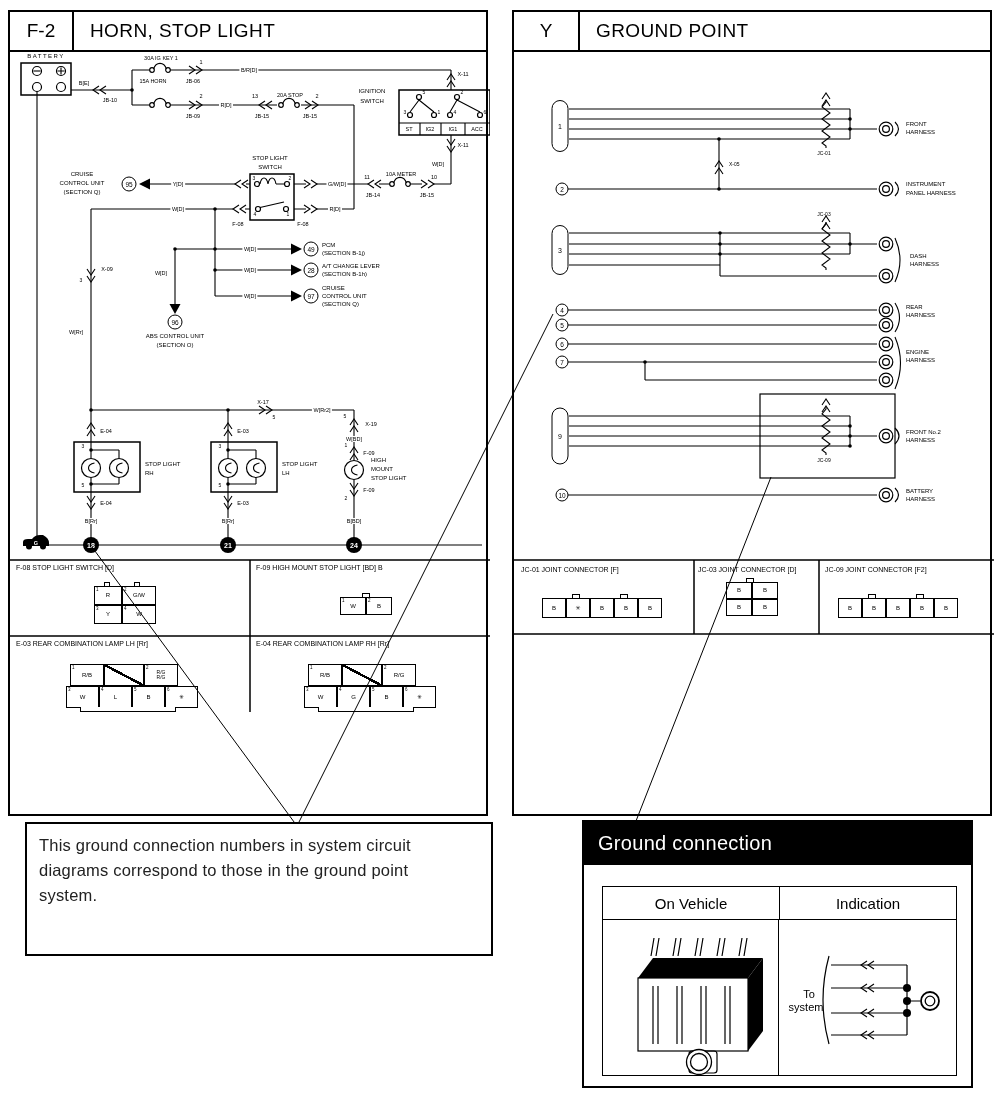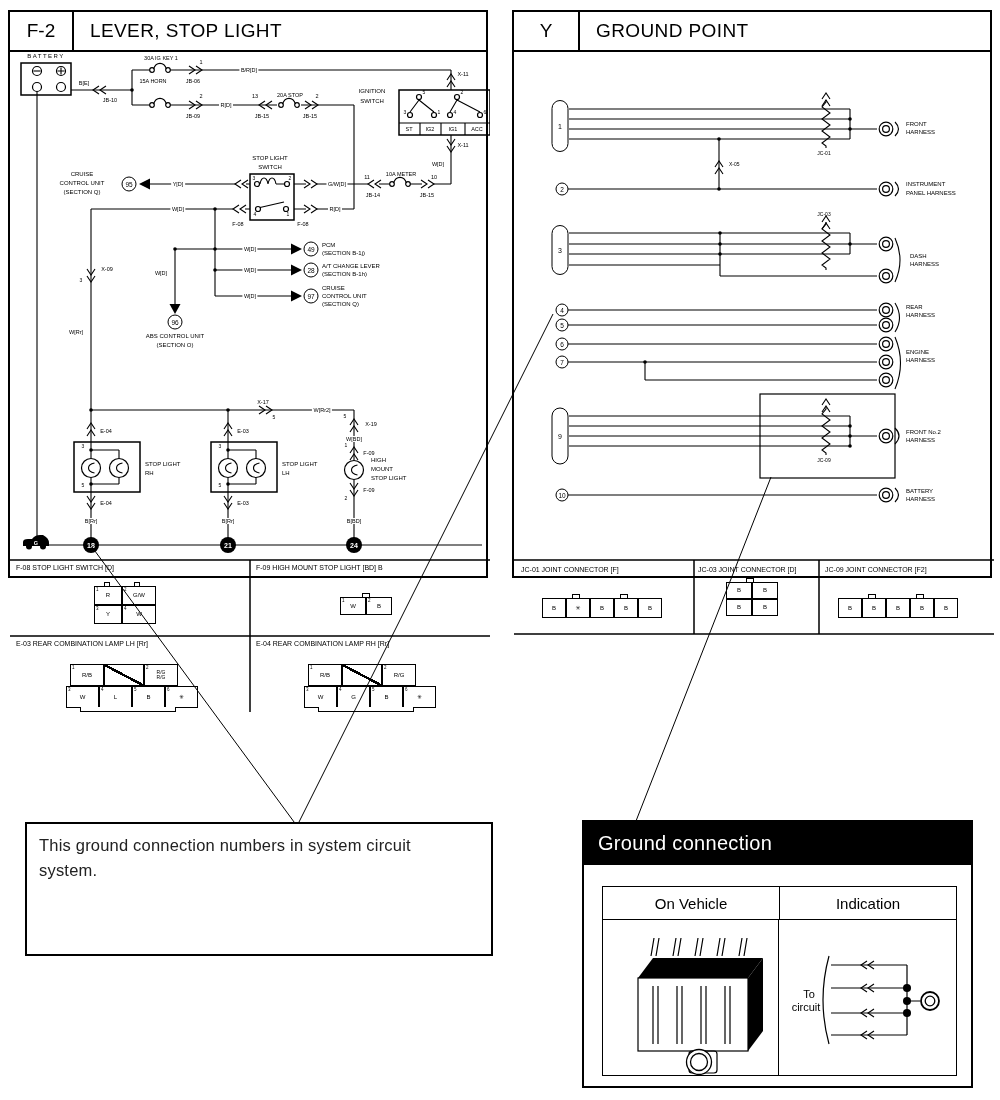--- a/index.html
+++ b/index.html
@@ -1,20 +1,20 @@
 <!DOCTYPE html>
 <html><head>
 <meta charset="utf-8">
 <style>
   html,body{margin:0;padding:0;background:#fff;}
   body{font-family:"Liberation Sans", sans-serif; color:#000;}
   .page{position:relative;width:1000px;height:1100px;background:#fff;overflow:hidden;}
 
   
-  .panel{position:absolute;width:480px;height:568px;border:2px solid #000;box-sizing:border-box;background:#fff;}
+  .panel{position:absolute;width:480px;height:806px;border:2px solid #000;box-sizing:border-box;background:#fff;}
   .panel.left{left:8px;top:10px;}
   .panel.right{left:512px;top:10px;}
   .phead{display:flex;height:38px;border-bottom:2px solid #000;}
   .pcode{width:62px;border-right:2px solid #000;display:flex;align-items:center;justify-content:center;font-size:19px;}
   .panel.right .pcode{width:64px;}
   .ptitle{flex:1;display:flex;align-items:center;padding-left:16px;font-size:19px;letter-spacing:0.4px;}
   .wires{position:absolute;left:0;top:0;}
   .wires path,.wires rect{stroke:#000;stroke-width:1.1;fill:none;}
   .wires .thick{stroke-width:1.5;}
   .wires circle{stroke:#000;stroke-width:1.2;fill:#fff;}
@@ -71,21 +71,21 @@
   .tocirc{position:absolute;font-size:11px;transform:translate(-50%,-50%);}
 </style>
 </head>
 <body>
 
 <div class="page">
 
   <section class="panel left">
     <header class="phead">
       <div class="pcode">F-2</div>
-      <div class="ptitle">LEVER, STOP LIGHT</div>
+      <div class="ptitle">HORN, STOP LIGHT</div>
     </header>
     <svg class="wires" width="480" height="700" viewBox="0 0 480 700">
       <defs>
         <g id="chr">
             <path d="M-7,-4 L-1,0 L-7,4 M0,-4 L6,0 L0,4"></path>
           </g>
         <g id="chl">
             <path d="M7,-4 L1,0 L7,4 M0,-4 L-6,0 L0,4"></path>
           </g>
         <g id="chu">
@@ -558,20 +558,21 @@
 
   <svg class="overlay" width="1000" height="1100" viewBox="0 0 1000 1100">
     <path d="M92,547 L297,826"></path>
     <path d="M553,314 L297,826"></path>
     <path d="M771,477 L636,821"></path>
   </svg>
 
   <aside class="callout cleft">
     <div class="cbody">
       <div>This ground connection numbers in system circuit</div>
+      <div>diagrams correspond to those in the ground point</div>
       <div>system.</div>
     </div>
   </aside>
 
   <aside class="callout cright">
     <div class="cohead">Ground connection</div>
     <div class="gtable">
       <div class="gthead">
         <div class="gth1">On Vehicle</div>
         <div class="gth2">Indication</div>
@@ -598,19 +599,19 @@
               <use href="#chl" x="88" y="68"></use>
               <use href="#chl" x="88" y="93"></use>
               <use href="#chl" x="88" y="115"></use>
             <circle class="fil" cx="128" cy="68" r="4"></circle>
               <circle class="fil" cx="128" cy="81" r="4"></circle>
               <circle class="fil" cx="128" cy="93" r="4"></circle>
             <circle cx="151" cy="81" r="9" style="stroke-width:1.8"></circle>
               <circle cx="151" cy="81" r="4.8"></circle>
           </svg>
           <span class="tocirc" style="left:30px;top:74px">To</span>
-          <span class="tocirc" style="left:27px;top:87px">circuit</span>
+          <span class="tocirc" style="left:27px;top:87px">system</span>
         </div>
       </div>
     </div>
   </aside>
 
 </div>
 
 </body></html>

